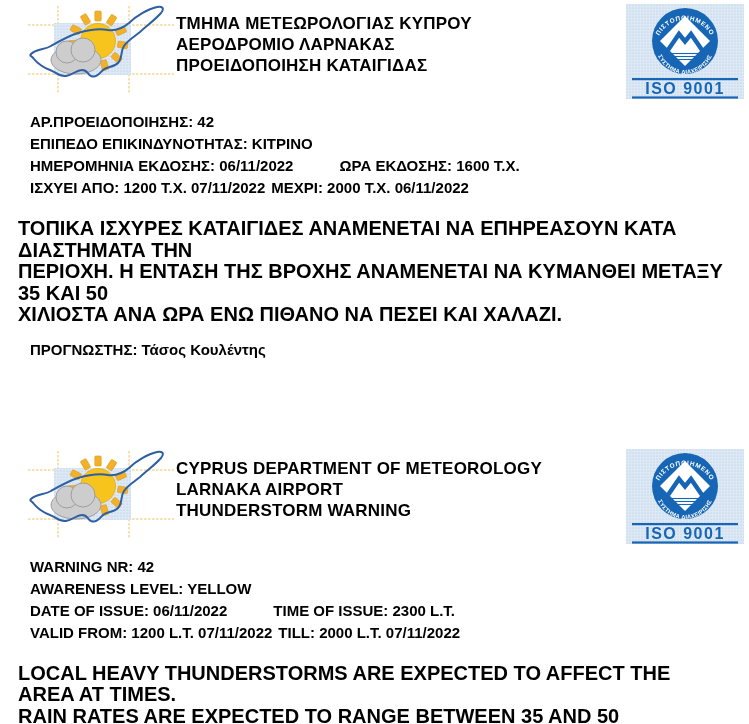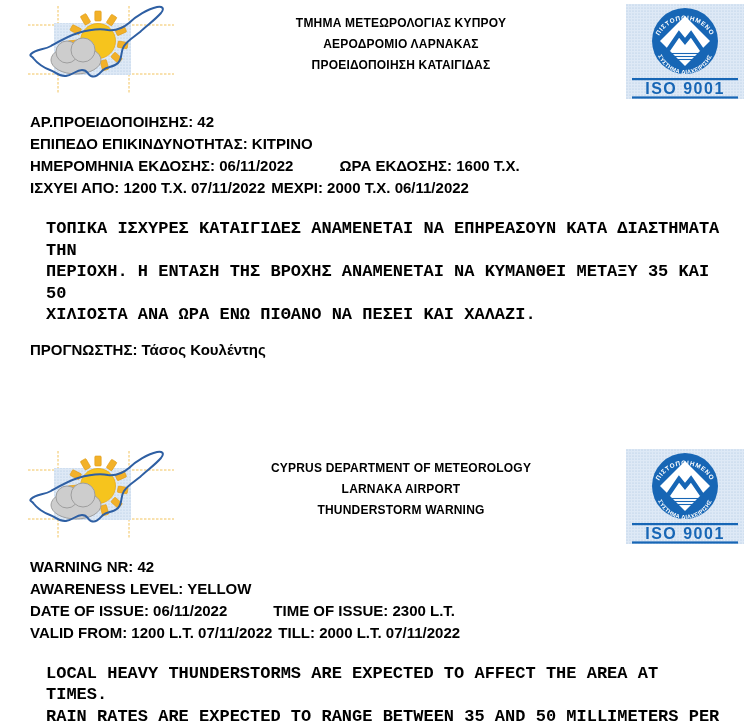--- a/index.html
+++ b/index.html
@@ -4,28 +4,28 @@
 <style>
   html,body { margin:0; padding:0; }
   body {
     width:749px; height:724px; background:#ffffff; overflow:hidden;
     font-family:"Liberation Sans", sans-serif; font-weight:bold; color:#000;
   }
   .section { position:relative; }
   .hdr { display:flex; align-items:flex-start; padding:4px 2px 0 24px; }
   .hdr .logo-box { flex:0 0 152px; }
   .hdr .title {
-    flex:1 1 auto; text-align:center; font-size:12px; line-height:21px;
+    flex:1 1 auto; text-align:left; font-size:17px; line-height:21px;
     padding-top:9px; white-space:pre-line; letter-spacing:0.2px;
   }
   .hdr .badge-box { flex:0 0 118px; margin-right:3px; }
   .details { margin:8px 0 0 30px; font-size:15px; line-height:22px; }
   .details .gap-lg { margin-right:46px;text-align:center; }
   .details .gap-sm { margin-right:6px; }
-  .para { margin:19px 24px 0 46px; font-size:17px; line-height:21.5px; white-space:pre-line;font-family:Liberation Mono, monospace; }
+  .para { margin:19px 24px 0 18px; font-size:20px; line-height:21.5px; white-space:pre-line; }
   .forecaster { margin:13px 0 0 30px; font-size:15px; line-height:22px; }
   .section-en { margin-top:84px; }
   svg text { font-family:"Liberation Sans", sans-serif; }
 </style>
 </head>
 <body>
 
 <svg width="0" height="0" style="position:absolute" aria-hidden="true">
   <defs>
     <pattern id="stipple" width="3" height="3" patternUnits="userSpaceOnUse">

